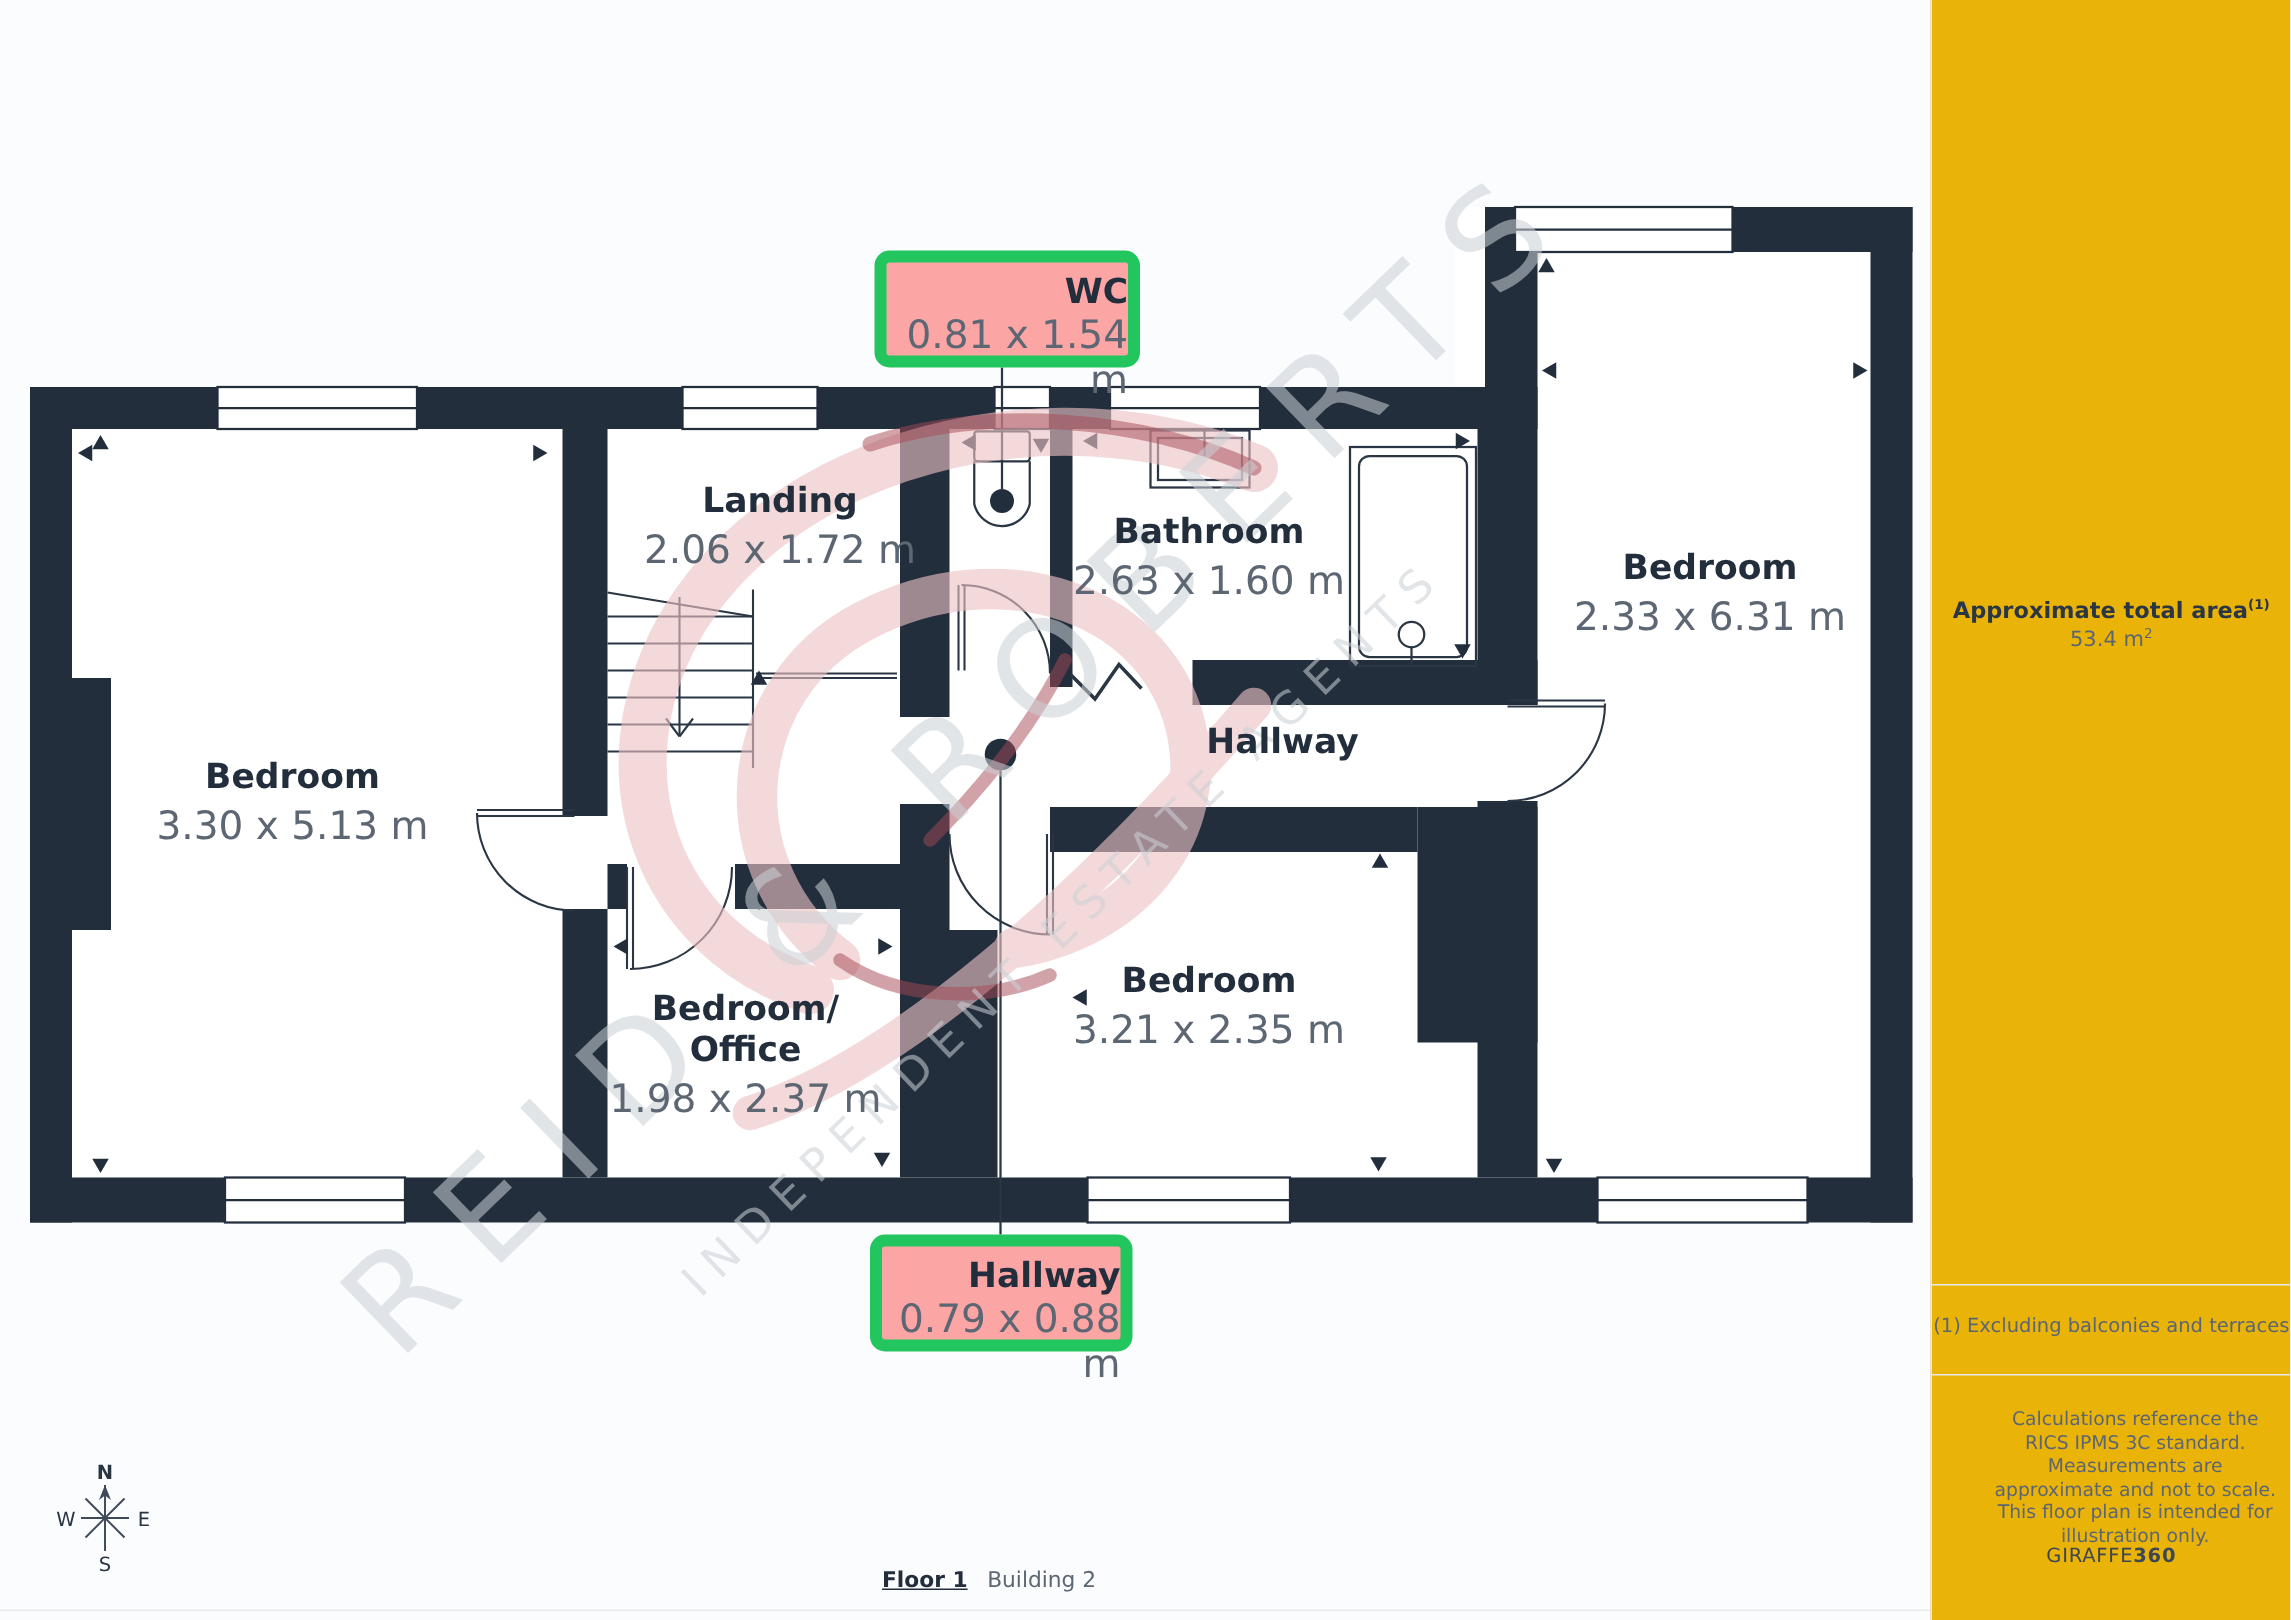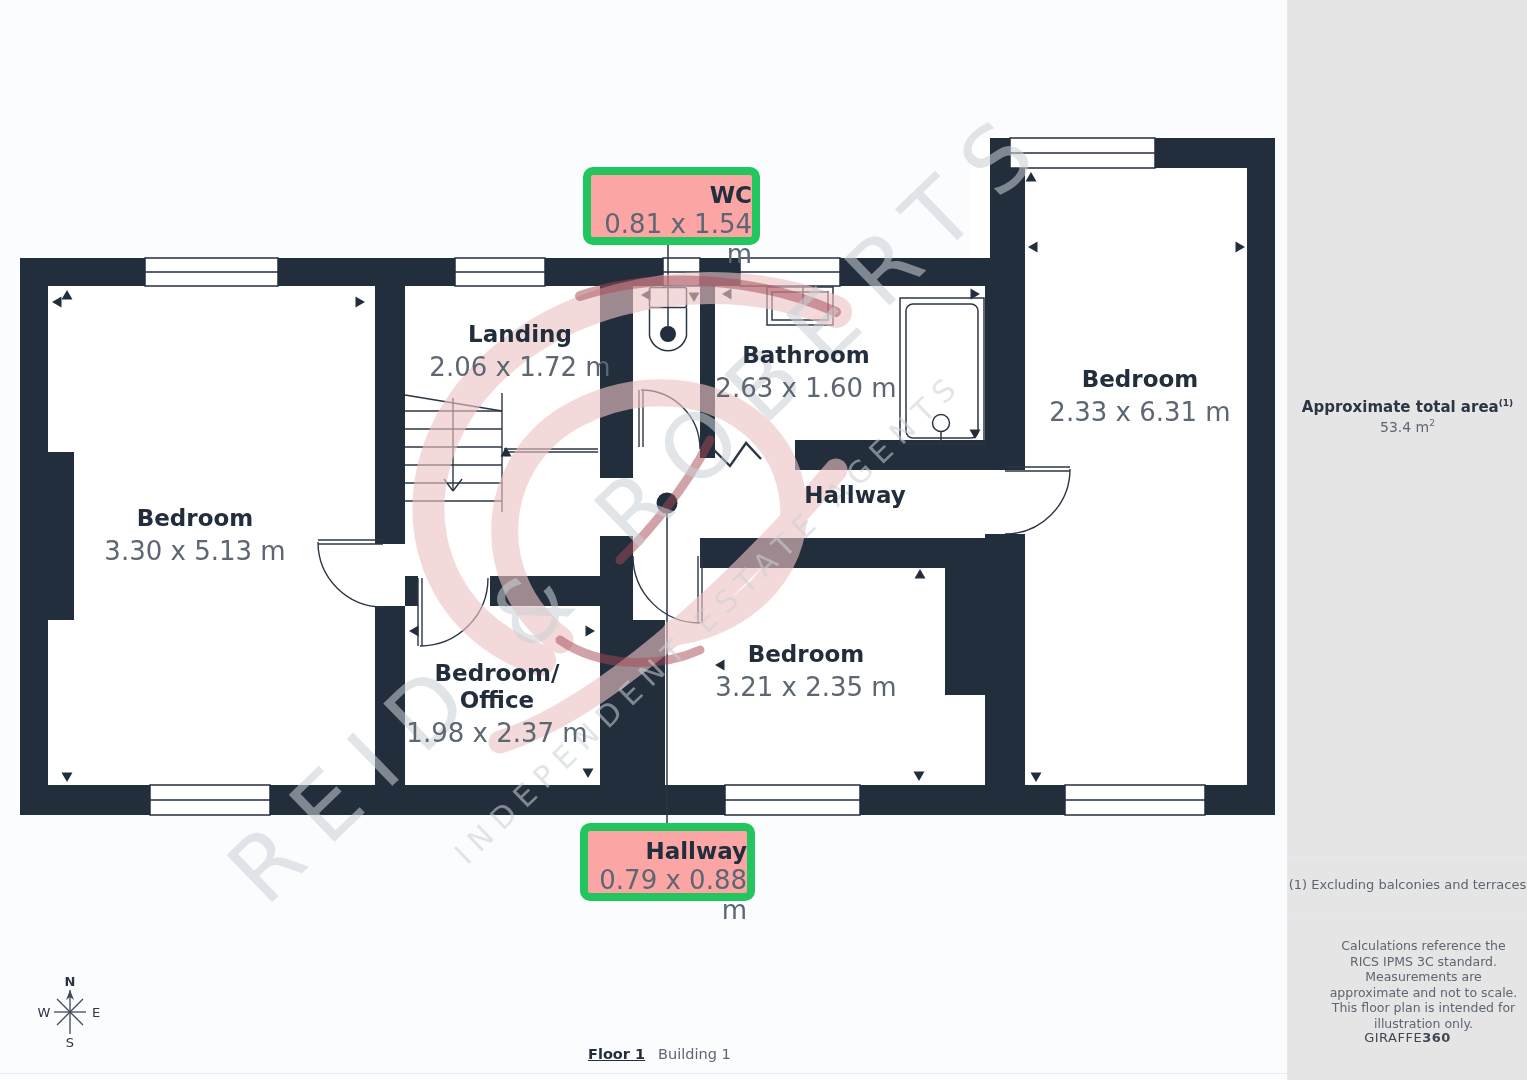--- a/index.html
+++ b/index.html
@@ -6,21 +6,21 @@
   .stage{position:relative;width:1527px;height:1080px;background:#fbfcfe;overflow:hidden;
          font-family:"DejaVu Sans","Liberation Sans",sans-serif;}
   svg text{font-family:"DejaVu Sans","Liberation Sans",sans-serif;}
   .plan-svg{position:absolute;left:0;top:0;}
   .room-label{position:absolute;transform:translateX(-50%);text-align:center;line-height:1.25;white-space:nowrap;}
   .room-name{font-weight:bold;font-size:23px;color:#232e3d;}
   .room-dims{font-size:26px;color:#5d6773;margin-top:2px;}
   .callout{position:absolute;background:#fca5a5;border:8px solid #22c55e;border-radius:10px;
            text-align:right;box-sizing:border-box;padding-top:7px;z-index:5;}
   .callout .room-dims{margin-top:1px;}
-  .sidebar{position:absolute;left:1287px;top:0;width:240px;height:1080px;background:#e5e5e5;
+  .sidebar{position:absolute;left:1287px;top:0;width:240px;height:1080px;background:#eab308;
            border-left:1px solid #e6e8eb;box-sizing:border-box;}
   .sidebar-area{position:absolute;top:398px;left:0;width:100%;text-align:center;}
   .sidebar-area .label{font-weight:bold;font-size:15px;color:#2b3645;}
   .sidebar-area sup{font-size:9px;}
   .sidebar-area .value{font-size:14px;color:#5c6673;margin-top:2px;}
   .sidebar-divider{position:absolute;left:0;width:100%;height:1px;background:#e6e8eb;}
   .sidebar-footnote{position:absolute;top:877px;left:0;width:100%;text-align:center;
                     font-size:13px;color:#5c6673;}
   .sidebar-disclaimer{position:absolute;top:938px;left:16px;width:100%;box-sizing:border-box;
                       padding:0 24px;text-align:center;font-size:12.5px;line-height:1.24;color:#5c6673;}
@@ -267,21 +267,21 @@
     <div class="room-dims">0.81 x 1.54 m</div>
   </div>
 
   <div class="callout" style="left:580px;top:823px;width:175px;height:78px;">
     <div class="room-name">Hallway</div>
     <div class="room-dims">0.79 x 0.88 m</div>
   </div>
 
   <div class="footer-caption">
     <span class="floor">Floor 1</span>
-    <span class="building">Building 1</span>
+    <span class="building">Building 2</span>
   </div>
   <div class="bottom-rule"></div>
 
   <div class="sidebar">
     <div class="sidebar-area">
       <div class="label"><span>Approximate total area</span><sup>(1)</sup></div>
       <div class="value"><span>53.4 m</span><sup>2</sup></div>
     </div>
     <div class="sidebar-divider" style="top:856px;"></div>
     <div class="sidebar-footnote">(1) Excluding balconies and terraces</div>

